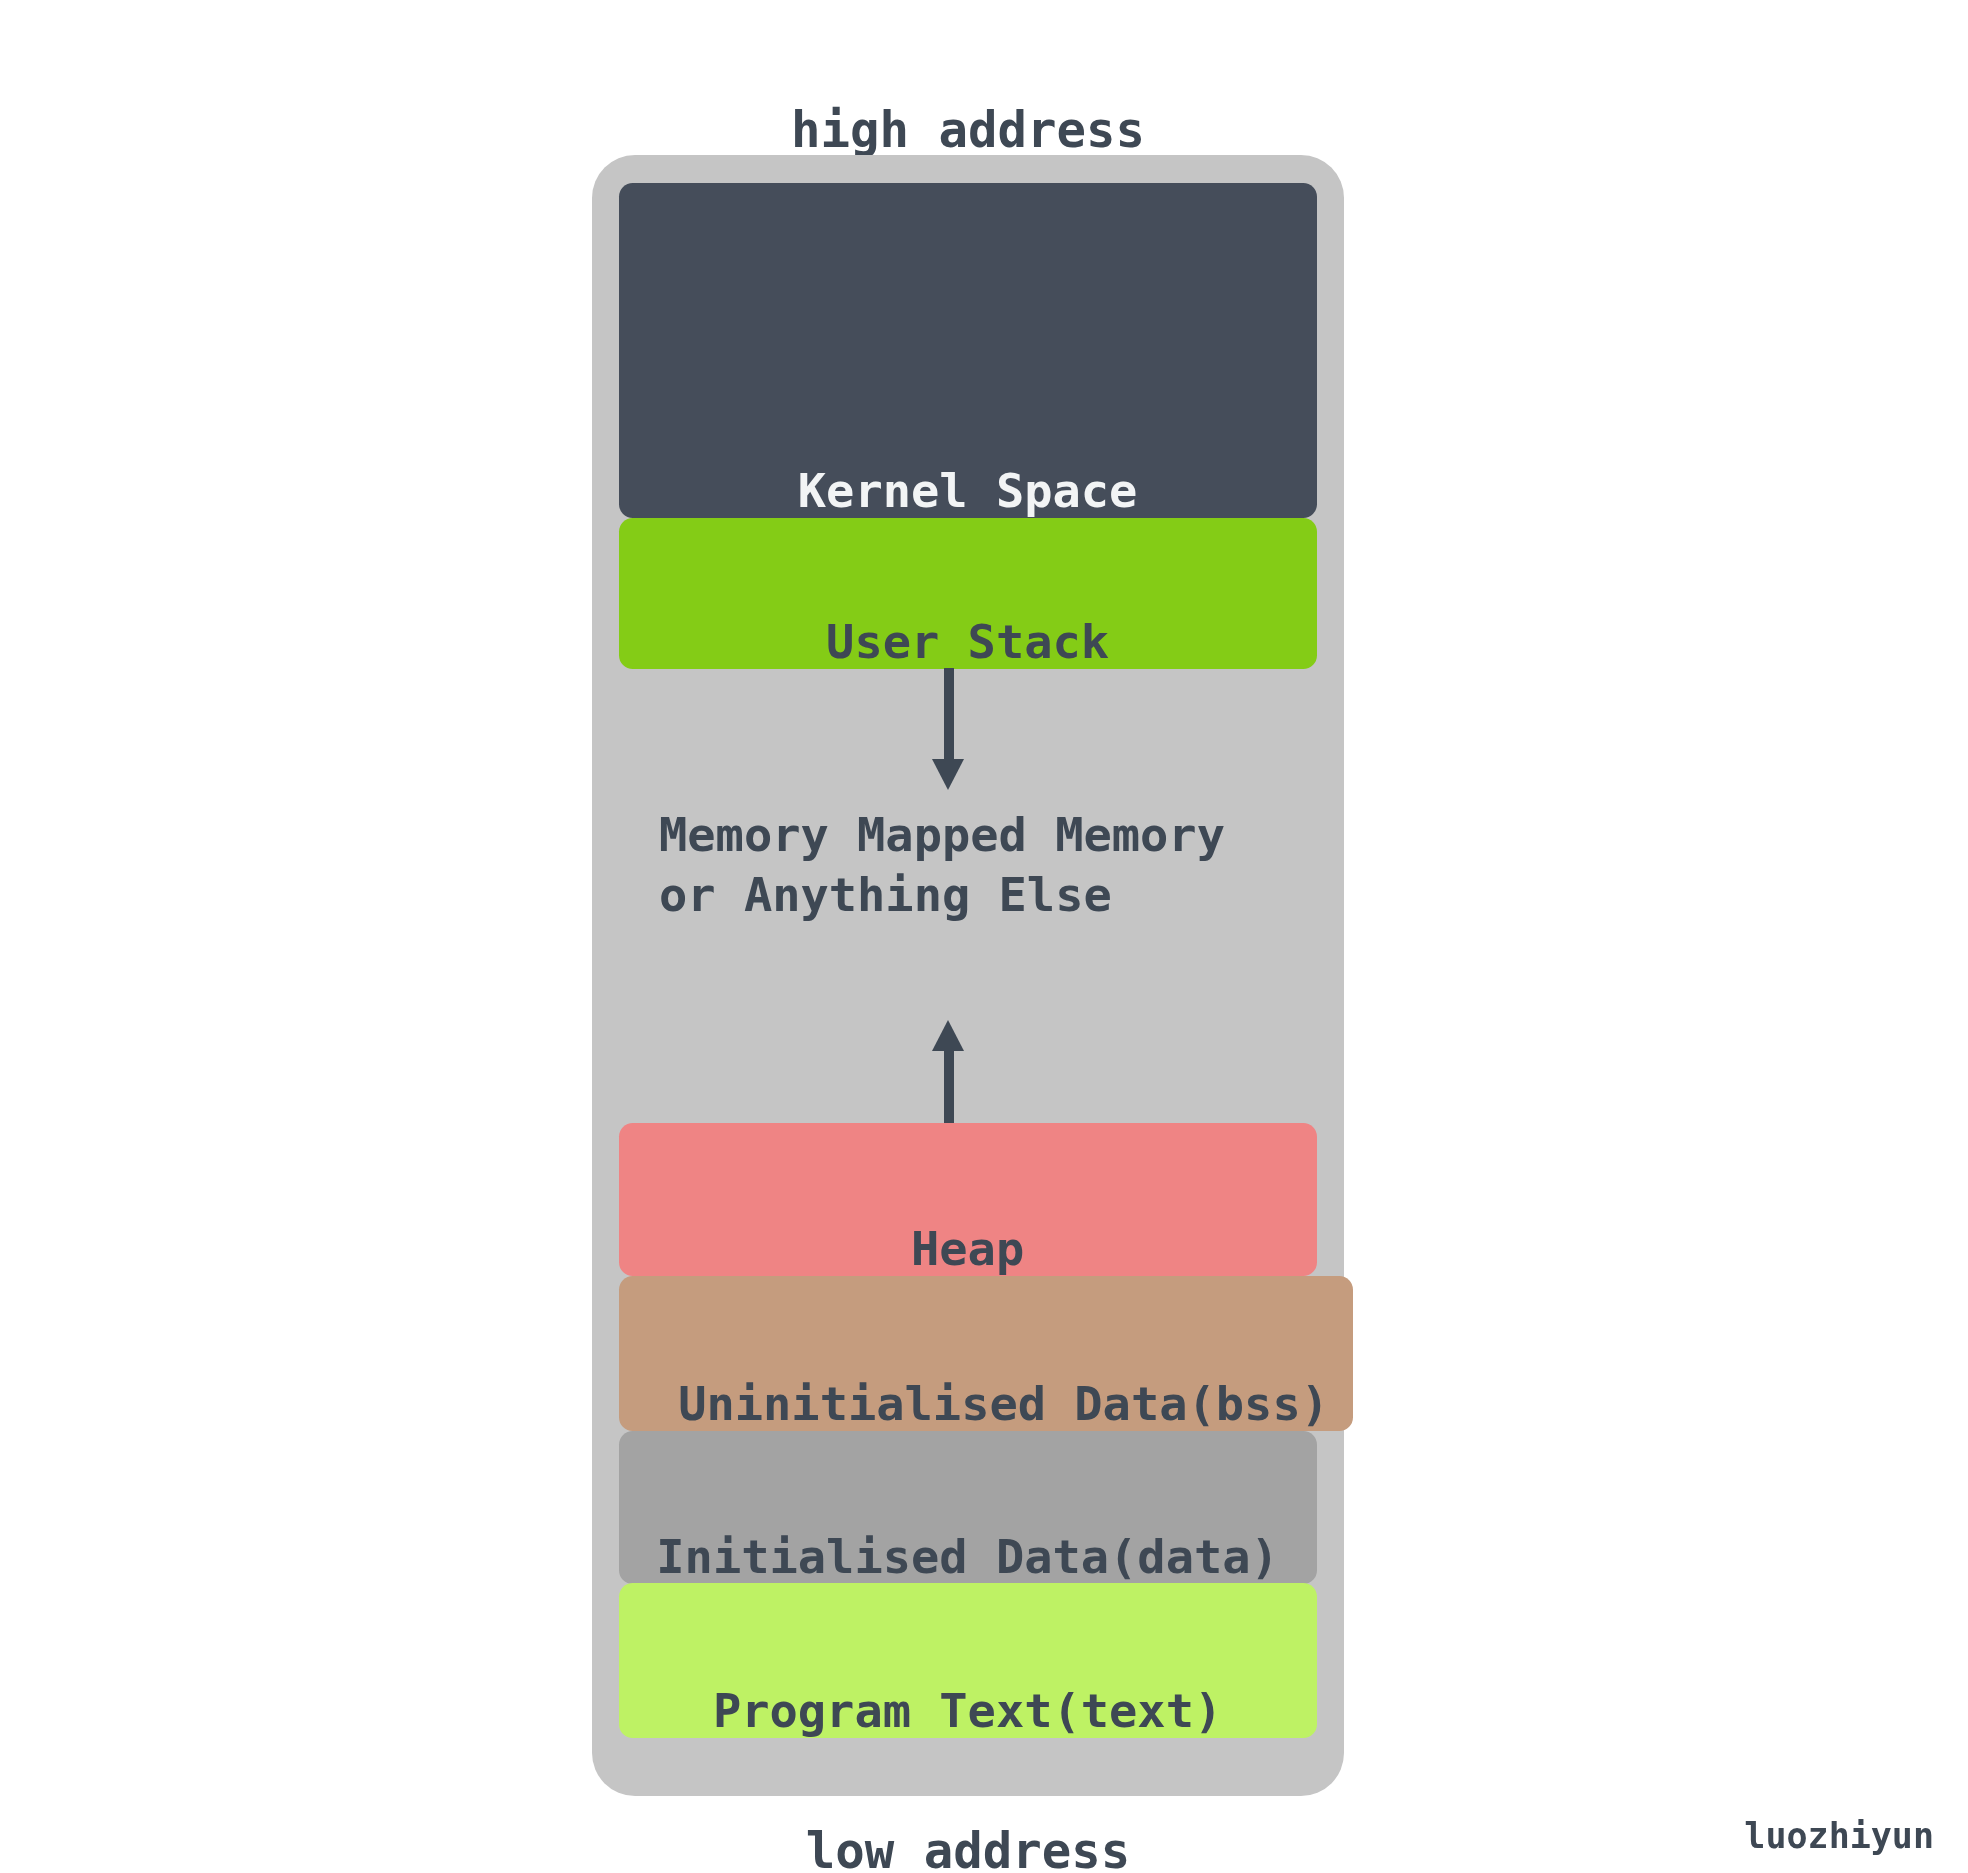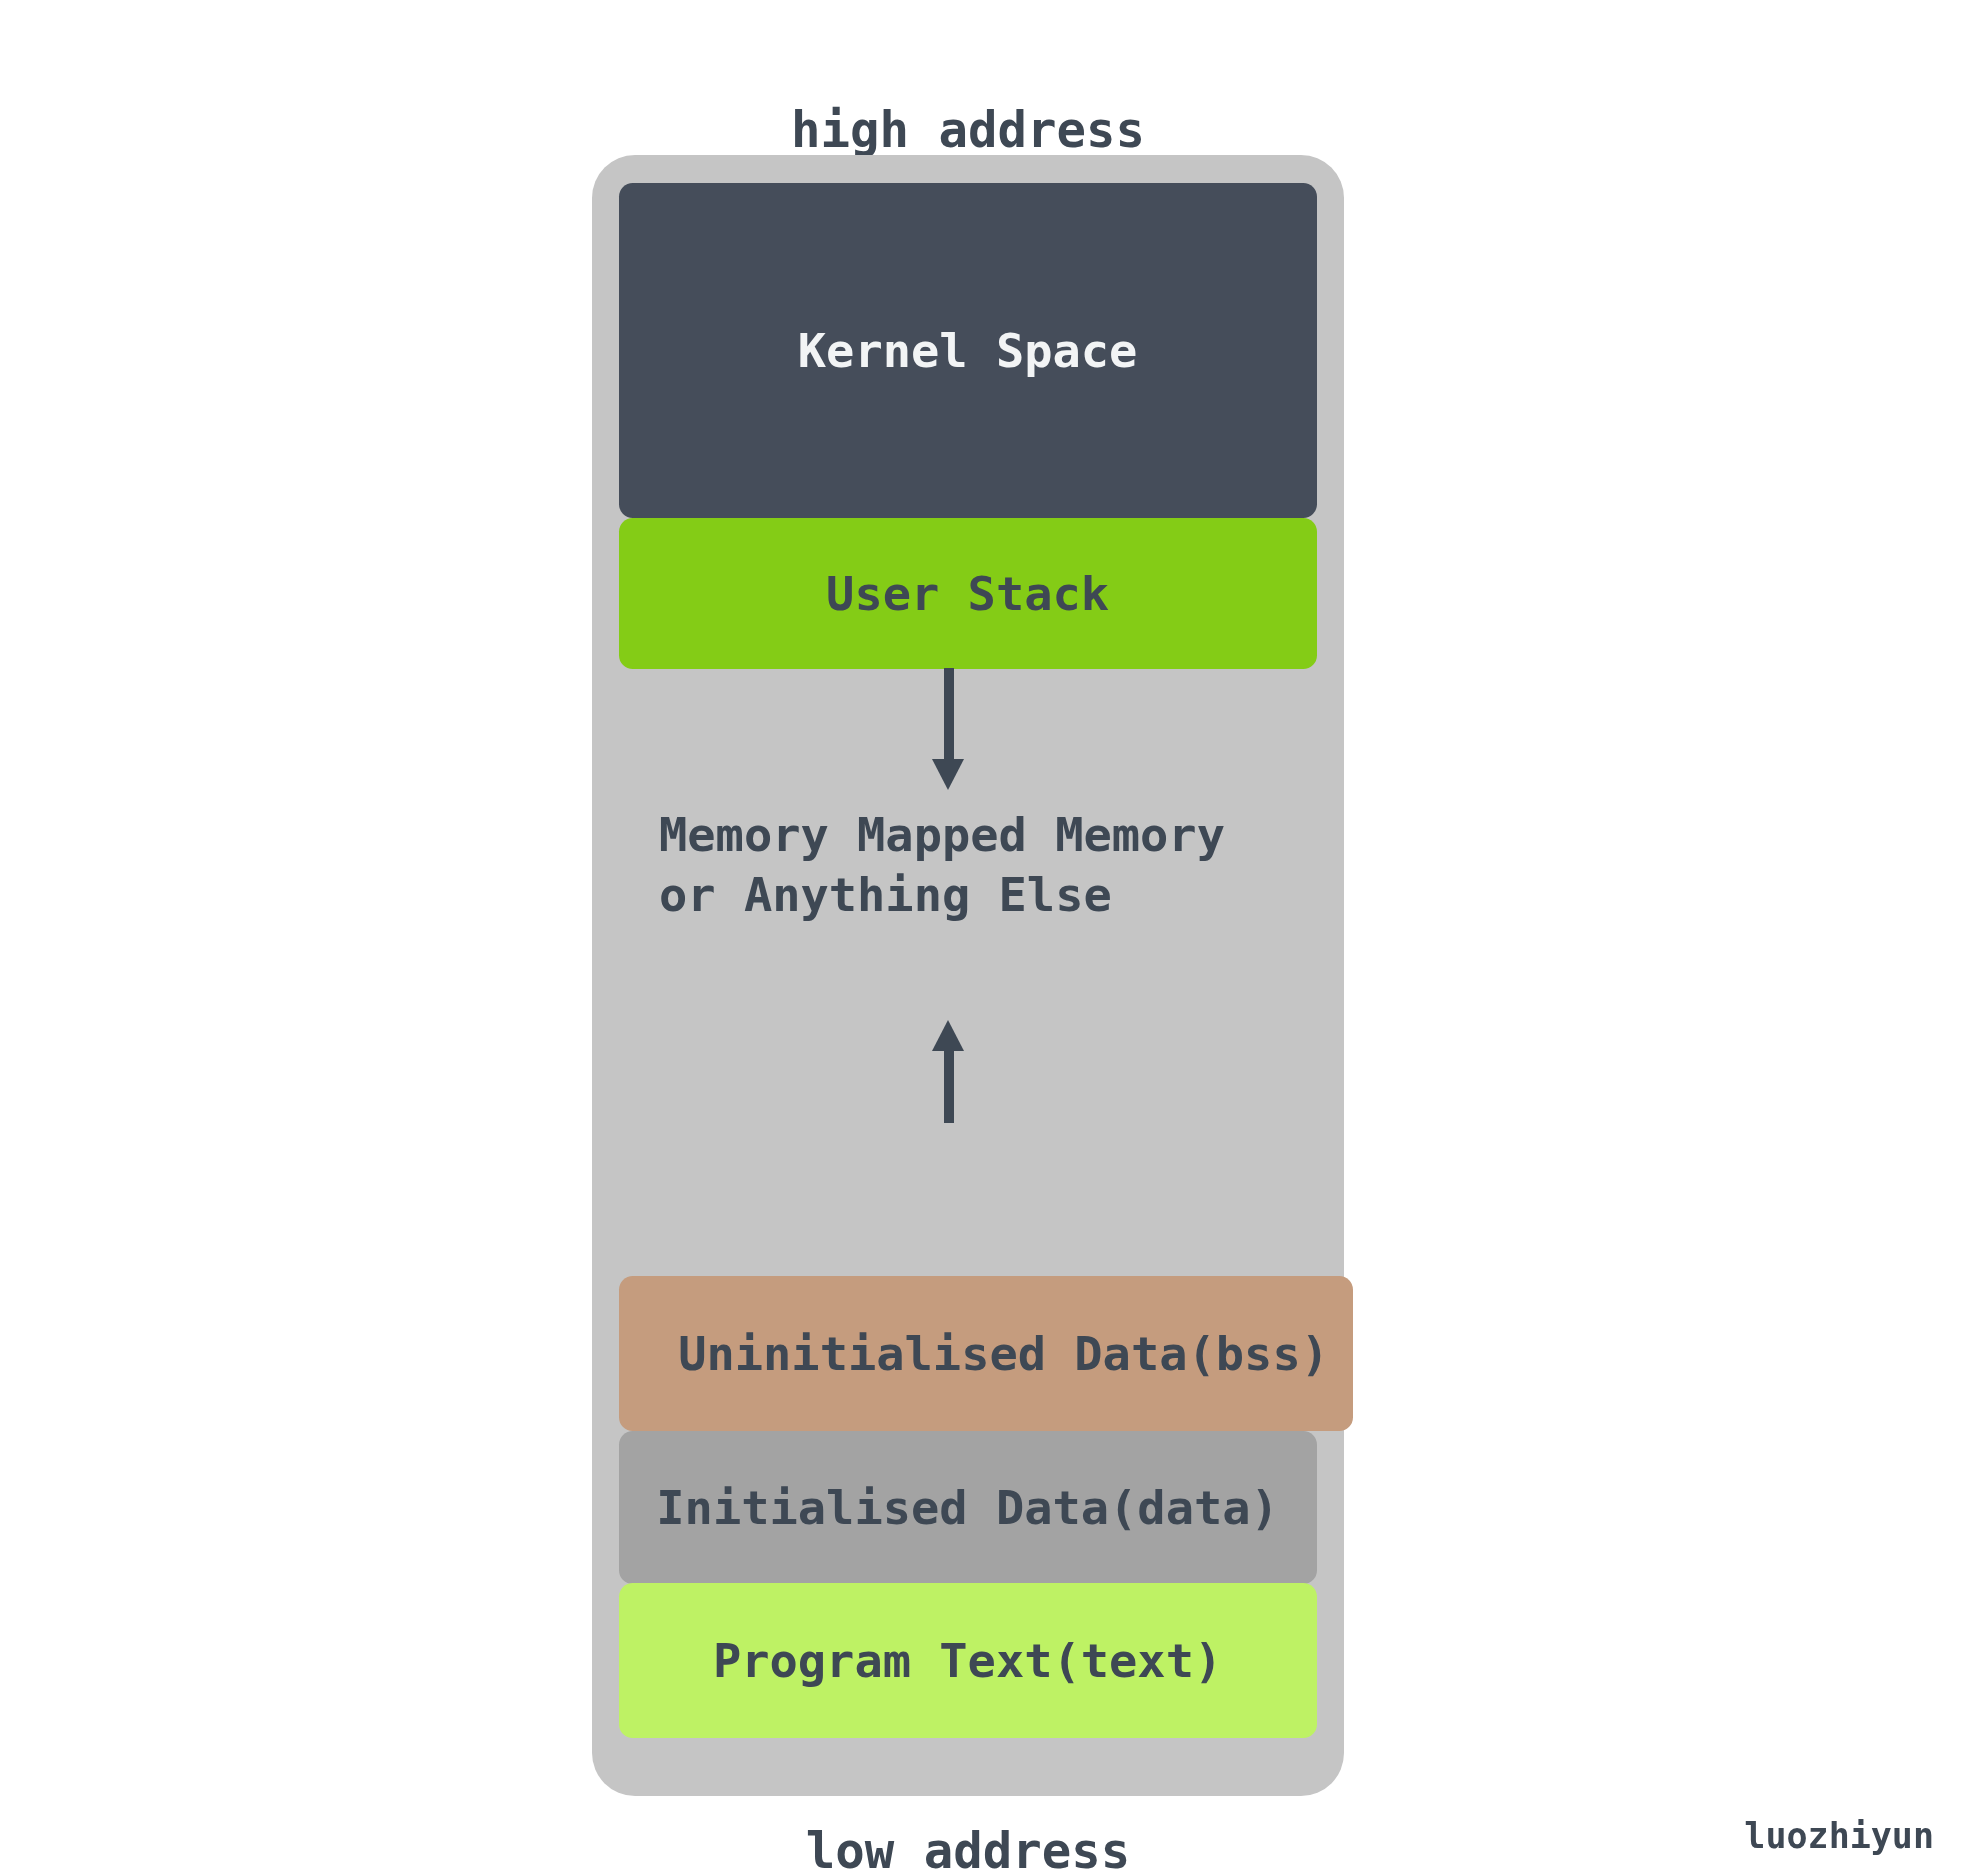--- a/index.html
+++ b/index.html
@@ -43,21 +43,21 @@
     border-radius: 43px;
     background: #c5c5c5;
   }
 
   .box {
     position: absolute;
     left: 26.6px;
     width: 698px;
     border-radius: 13.8px;
     display: flex;
-    align-items: center;
+    align-items: flex-end;
     justify-content: center;
     font-size: 47px;
     white-space: nowrap;
   }
   .box-kernel { top: 27.6px;   height: 335px; }
   .box-stack  { top: 363px;  height: 151px; }
   .box-heap   { top: 968px;  height: 153px; }
   .box-bss    { top: 1121px; height: 155px; padding-left: 36px; }
   .box-data   { top: 1276px; height: 153px; }
   .box-prog   { top: 1428px; height: 155px; }
@@ -110,20 +110,23 @@
   <div class="head head-down"></div>
 
   <div class="note" style="color: rgb(62, 72, 84);">
     <div>Memory Mapped Memory</div>
     <div>or Anything Else</div>
   </div>
 
   <div class="head head-up"></div>
   <div class="shaft shaft-up" style="background-color: rgb(62, 72, 84);"></div>
 
+  <div class="box box-heap" style="background-color: rgb(239, 132, 132); color: rgb(62, 72, 84);">
+    <span>Heap</span>
+  </div>
 
   <div class="box box-bss" style="background-color: rgb(197, 156, 126); color: rgb(62, 72, 84);">
     <span>Uninitialised Data(bss)</span>
   </div>
 
   <div class="box box-data" style="background-color: #a3a3a3; color: rgb(62, 72, 84);">
     <span>Initialised Data(data)</span>
   </div>
 
   <div class="box box-prog" style="background-color: #bef264; color: rgb(62, 72, 84);">

